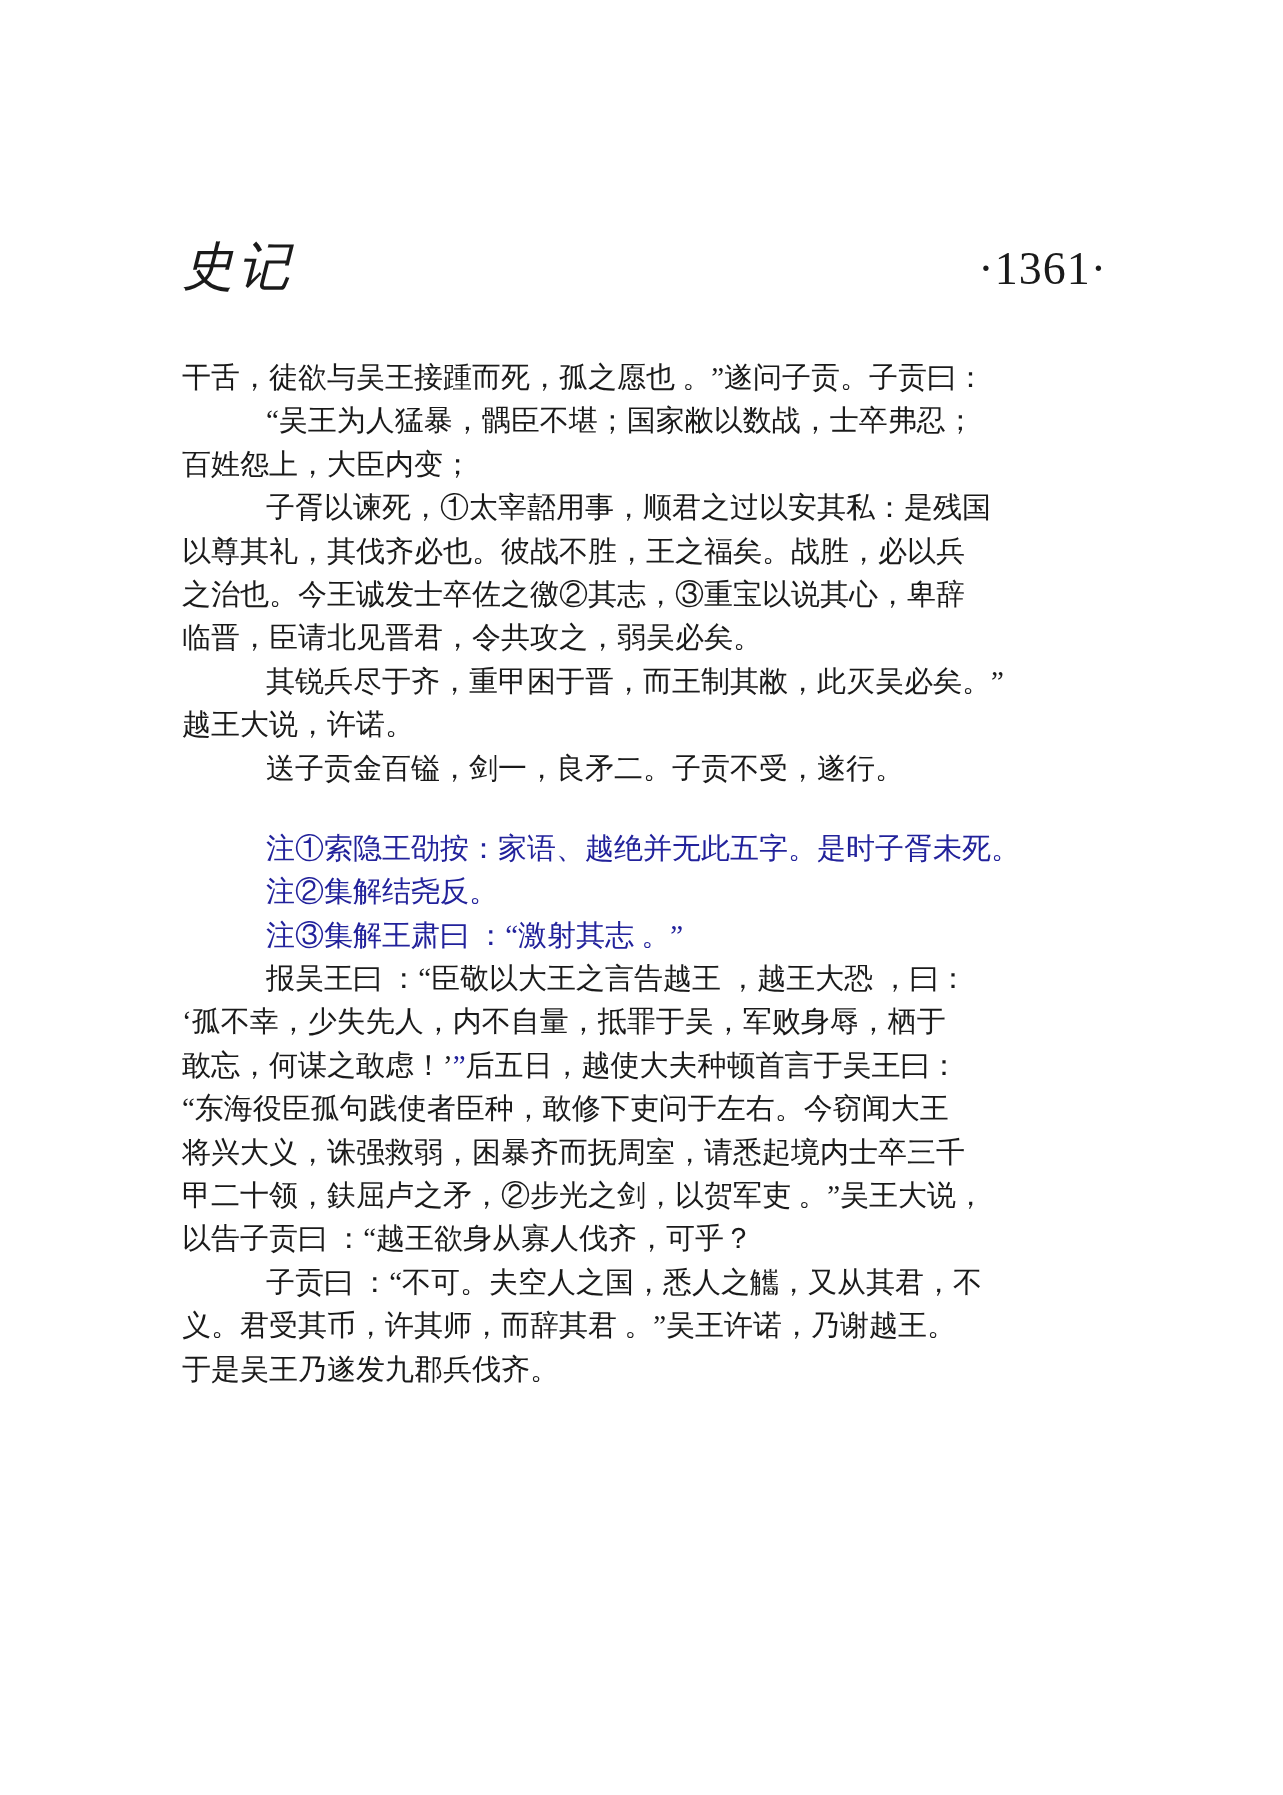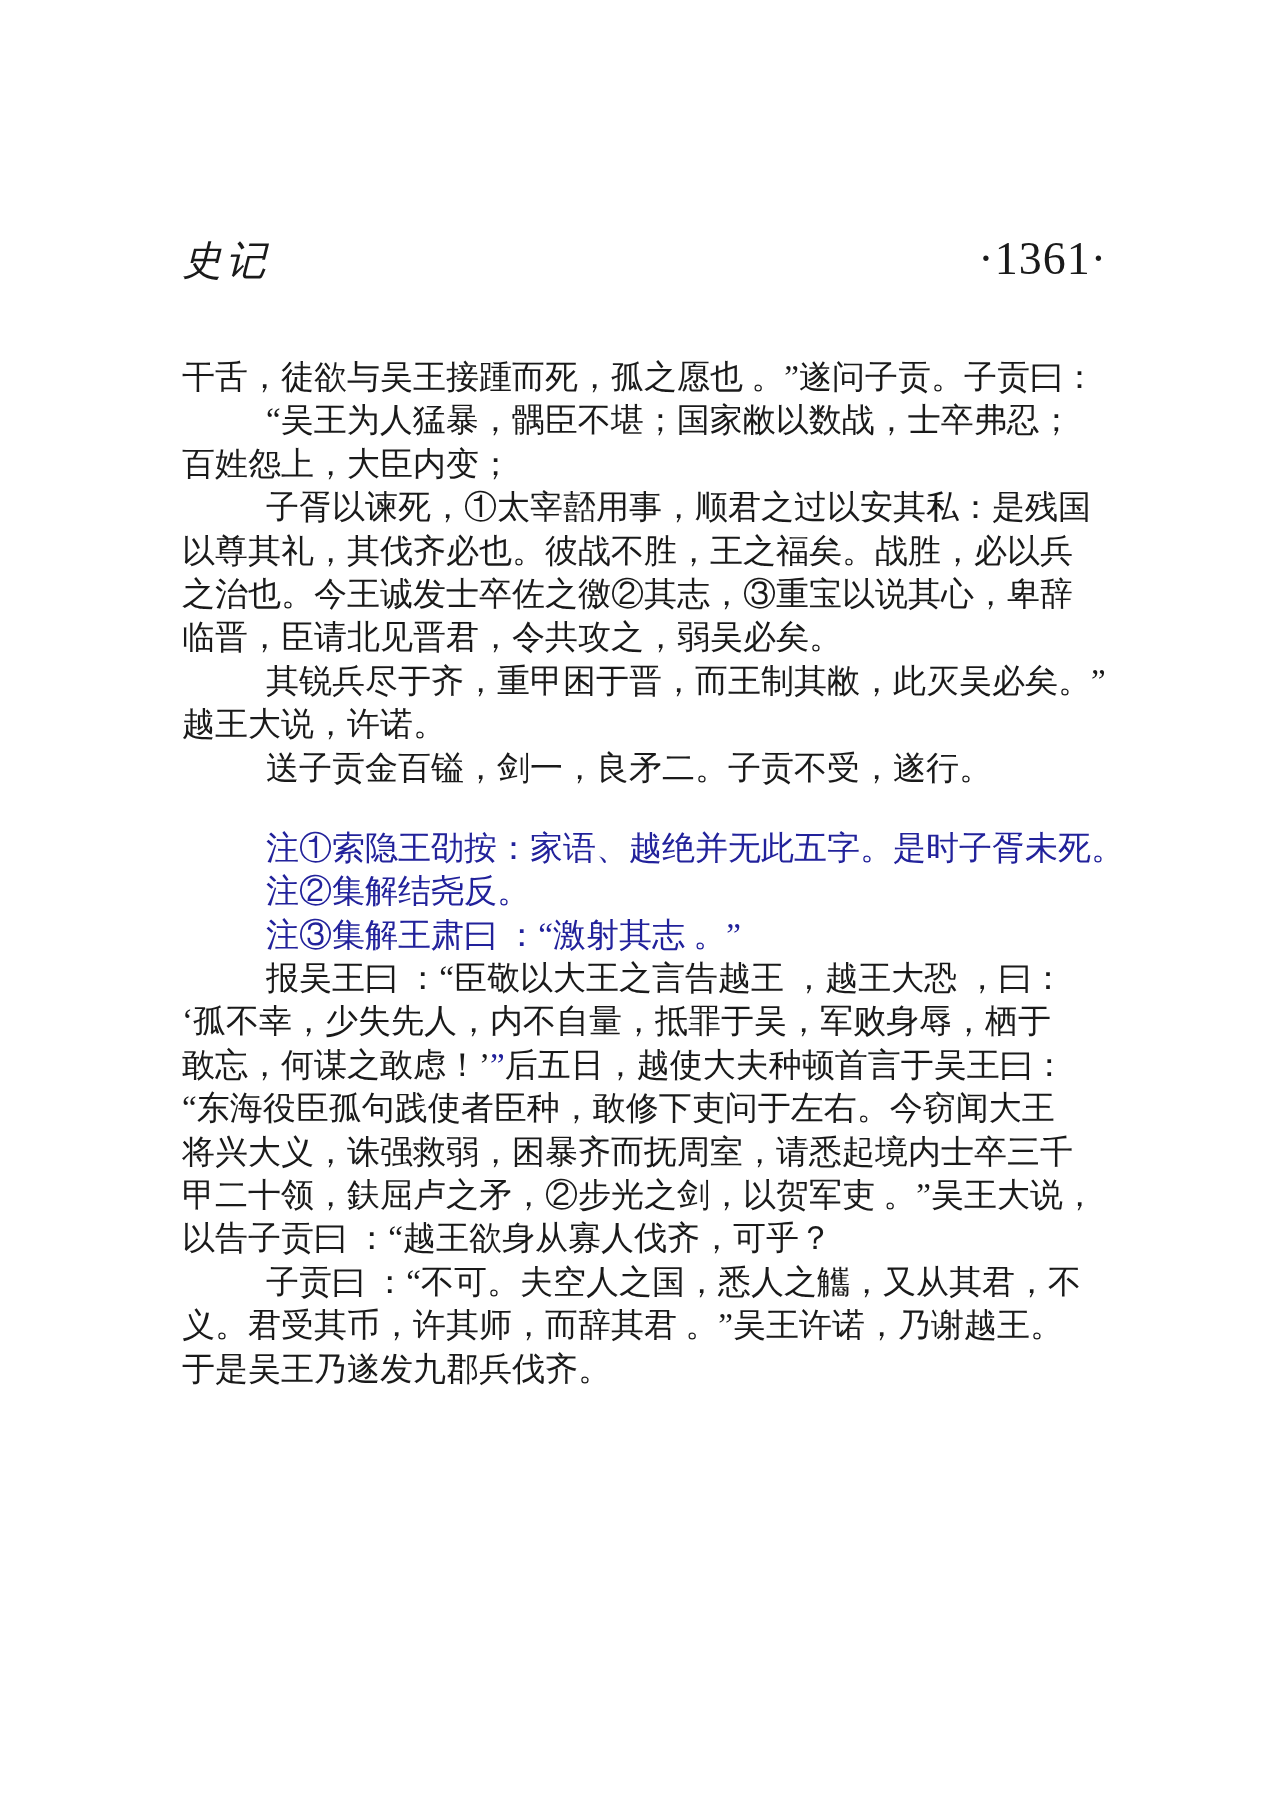--- a/index.html
+++ b/index.html
@@ -19,39 +19,39 @@
   .page-header {
     position: absolute;
     left: 182px;
     top: 232px;
     width: 925px;
     display: flex;
     justify-content: space-between;
     align-items: baseline;
   }
   .book-title {
-    font-size: 40px;
+    font-size: 52px;
     font-style: italic;
     font-weight: 500;
     color: var(--text-color);
     letter-spacing: 4px;
   }
   .page-number {
     font-size: 46px;
     color: var(--text-color);
     letter-spacing: 1px;
   }
   .text-block {
     position: absolute;
     left: 182px;
     top: 356px;
     width: 930px;
   }
   .line {
-    font-size: 33px;
+    font-size: 29px;
     line-height: 43.4px;
     height: 43.4px;
     white-space: pre;
     color: var(--text-color);
   }
   .line.indent { padding-left: 84px; }
   .line.gap { margin-top: 37px; }
   .seg { color: inherit; }
   .seg.note { color: var(--note-color); }
 </style>

